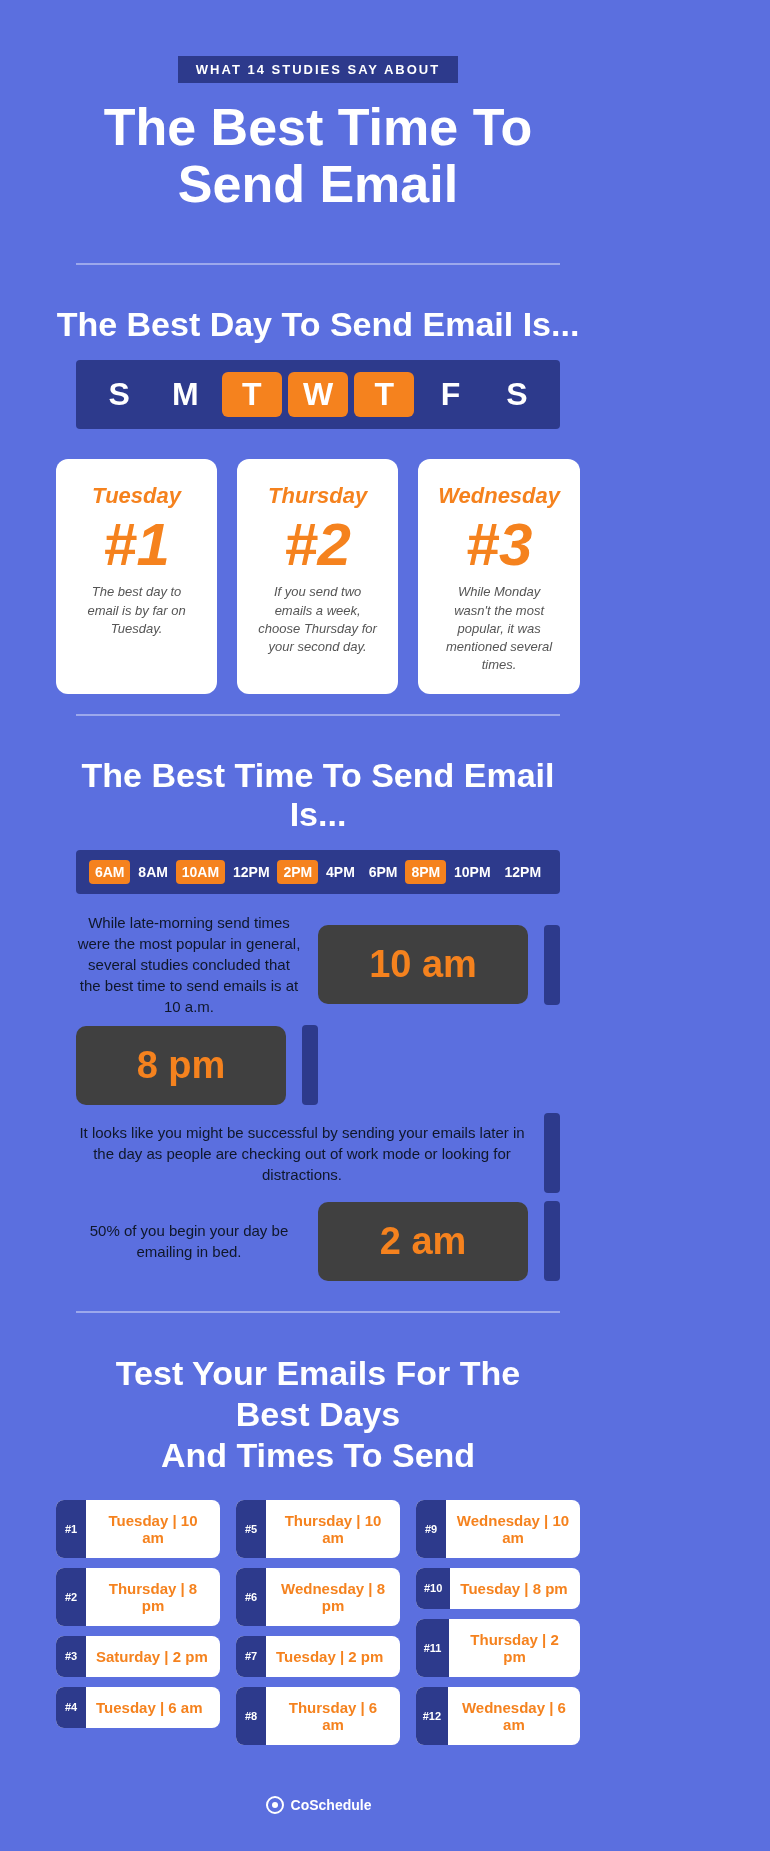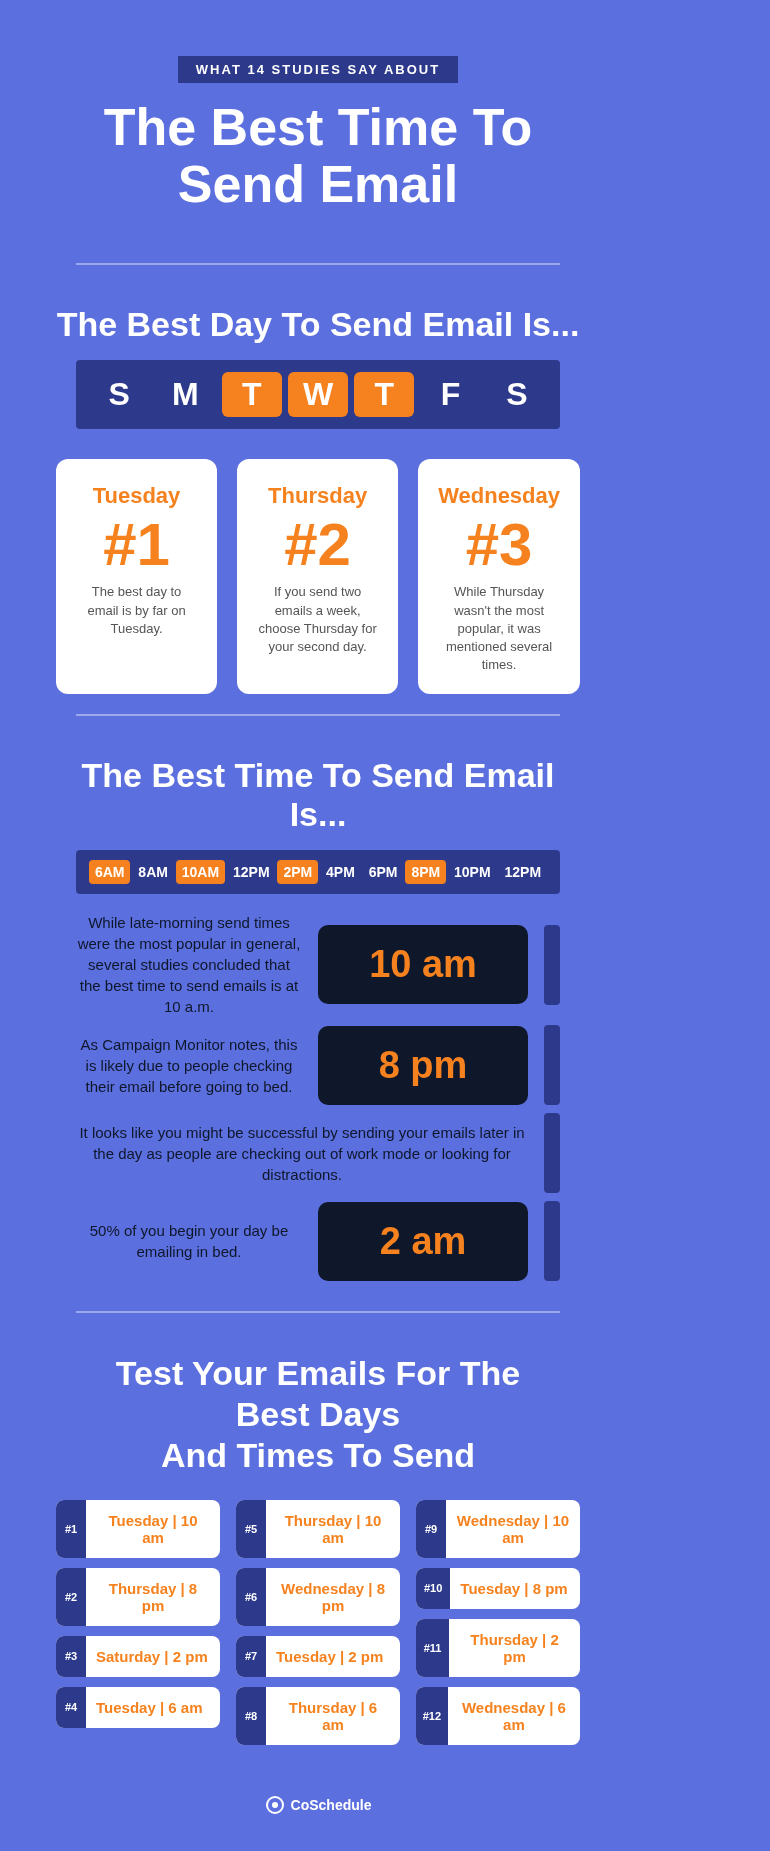--- a/index.html
+++ b/index.html
@@ -85,20 +85,21 @@
       gap: 20px;
       margin: 0 40px 20px;
     }
     .day-card {
       background-color: white;
       border-radius: 12px;
       padding: 24px 20px 20px;
       flex: 1;
       text-align: center;
       max-width: 200px;
+      font-style: italic;
     }
     .day-card-name {
       color: #f5821e;
       font-size: 22px;
       font-weight: 900;
       margin-bottom: 6px;
     }
     .day-card-rank {
       color: #f5821e;
       font-size: 60px;
@@ -146,21 +147,21 @@
       gap: 16px;
     }
     .time-row-desc {
       flex: 1;
       color: #0f172a;
       font-size: 15px;
       text-align: center;
       line-height: 1.4;
     }
     .time-row-badge {
-      background-color: #0f172a;
+      background-color: #404040;
       border-radius: 10px;
       width: 210px;
       min-width: 210px;
       text-align: center;
       padding: 18px 10px;
       color: #f5821e;
       font-size: 38px;
       font-weight: 900;
     }
     .time-row-side {
@@ -271,21 +272,21 @@
         <div class="day-card-desc">The best day to email is by far on Tuesday.</div>
       </div>
       <div class="day-card">
         <div class="day-card-name">Thursday</div>
         <div class="day-card-rank">#2</div>
         <div class="day-card-desc">If you send two emails a week, choose Thursday for your second day.</div>
       </div>
       <div class="day-card">
         <div class="day-card-name">Wednesday</div>
         <div class="day-card-rank">#3</div>
-        <div class="day-card-desc">While Thursday wasn't the most popular, it was mentioned several times.</div>
+        <div class="day-card-desc">While Monday wasn't the most popular, it was mentioned several times.</div>
       </div>
     </div>
   </div>
 
   <hr class="divider">
 
   <div>
     <h2 class="section-title">The Best Time To Send Email Is...</h2>
 
     <div class="time-bar">
@@ -301,21 +302,20 @@
       <div class="time-bar-item">12PM</div>
     </div>
 
     <div class="time-rows">
       <div class="time-row">
         <div class="time-row-desc">While late-morning send times were the most popular in general, several studies concluded that the best time to send emails is at 10 a.m.</div>
         <div class="time-row-badge">10 am</div>
         <div class="time-row-side"></div>
       </div>
       <div class="time-row">
-        <div class="time-row-desc">As Campaign Monitor notes, this is likely due to people checking their email before going to bed.</div>
         <div class="time-row-badge">8 pm</div>
         <div class="time-row-side"></div>
       </div>
       <div class="time-row">
         <div class="time-row-desc">It looks like you might be successful by sending your emails later in the day as people are checking out of work mode or looking for distractions.</div>
         <div class="time-row-side"></div>
       </div>
       <div class="time-row">
         <div class="time-row-desc">50% of you begin your day be emailing in bed.</div>
         <div class="time-row-badge">2 am</div>

